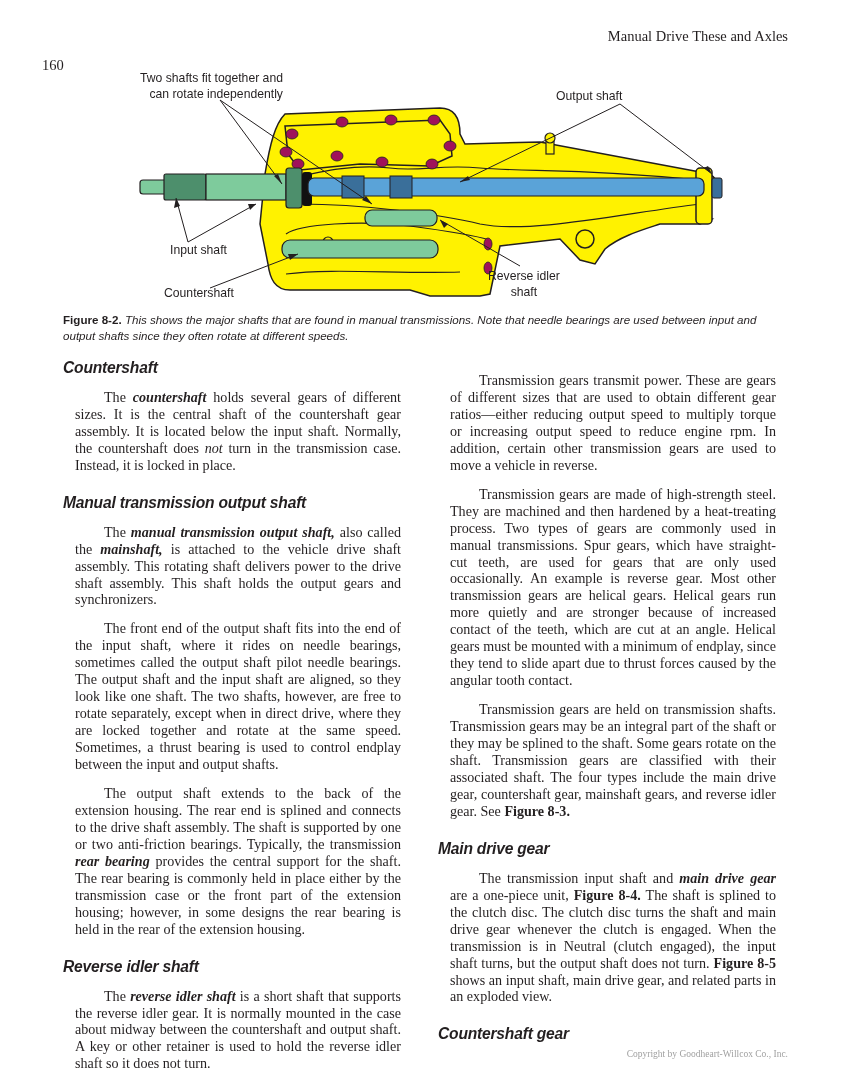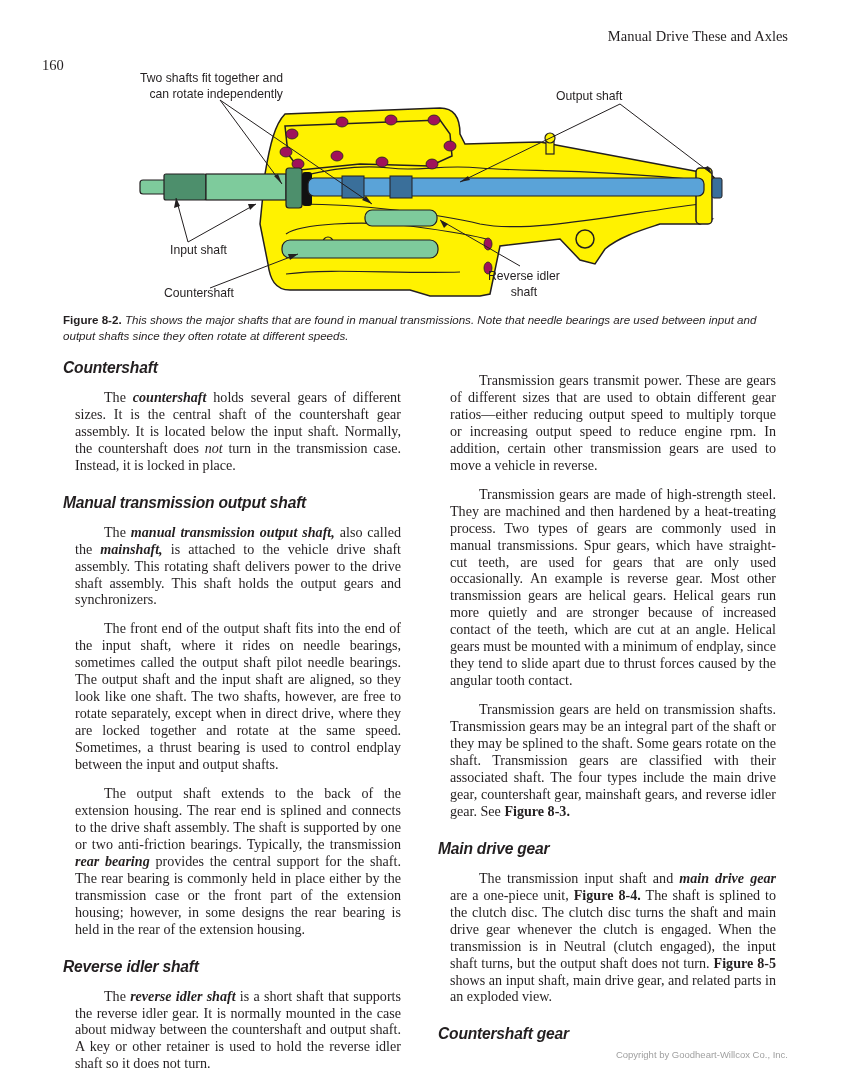--- a/index.html
+++ b/index.html
@@ -18,21 +18,21 @@
   .column { position: absolute; top: 360px; width: 350px; font-family: "Liberation Serif", serif; font-size: 14.1px; line-height: 16.95px; text-align: justify; }
   .col-left { left: 63px; }
   .col-right { left: 438px; }
 
   .h3 { font-family: "Liberation Sans", sans-serif; font-style: italic; font-weight: bold; font-size: 15.6px; color: #231f20; margin: 0 0 6px 0; letter-spacing: -0.2px; }
   .h2 { font-family: "Liberation Sans", sans-serif; font-weight: bold; font-size: 19px; color: #0a6fb4; margin: 0 0 6px 0; letter-spacing: -0.3px; }
   p { margin: 12px; text-indent: 29px; }
   .sec { margin-bottom: 21px; }
   b i, i b { font-weight: bold; font-style: italic; }
 
-  .copyright { position: absolute; right: 61px; top: 1049px; font-family: Liberation Sans, sans-serif; font-size: 9.5px; color: #a0a0a0; }
+  .copyright { position: absolute; right: 61px; top: 1049px; font-family: Liberation Serif, serif; font-size: 9.5px; color: #a0a0a0; }
 </style>
 </head>
 <body>
 
 <div class="page-number">160</div>
 <div class="running-head">Manual Drive These and Axles</div>
 
 <div class="figure">
   <svg width="730" height="242" viewBox="0 0 730 242" xmlns="http://www.w3.org/2000/svg">
 

